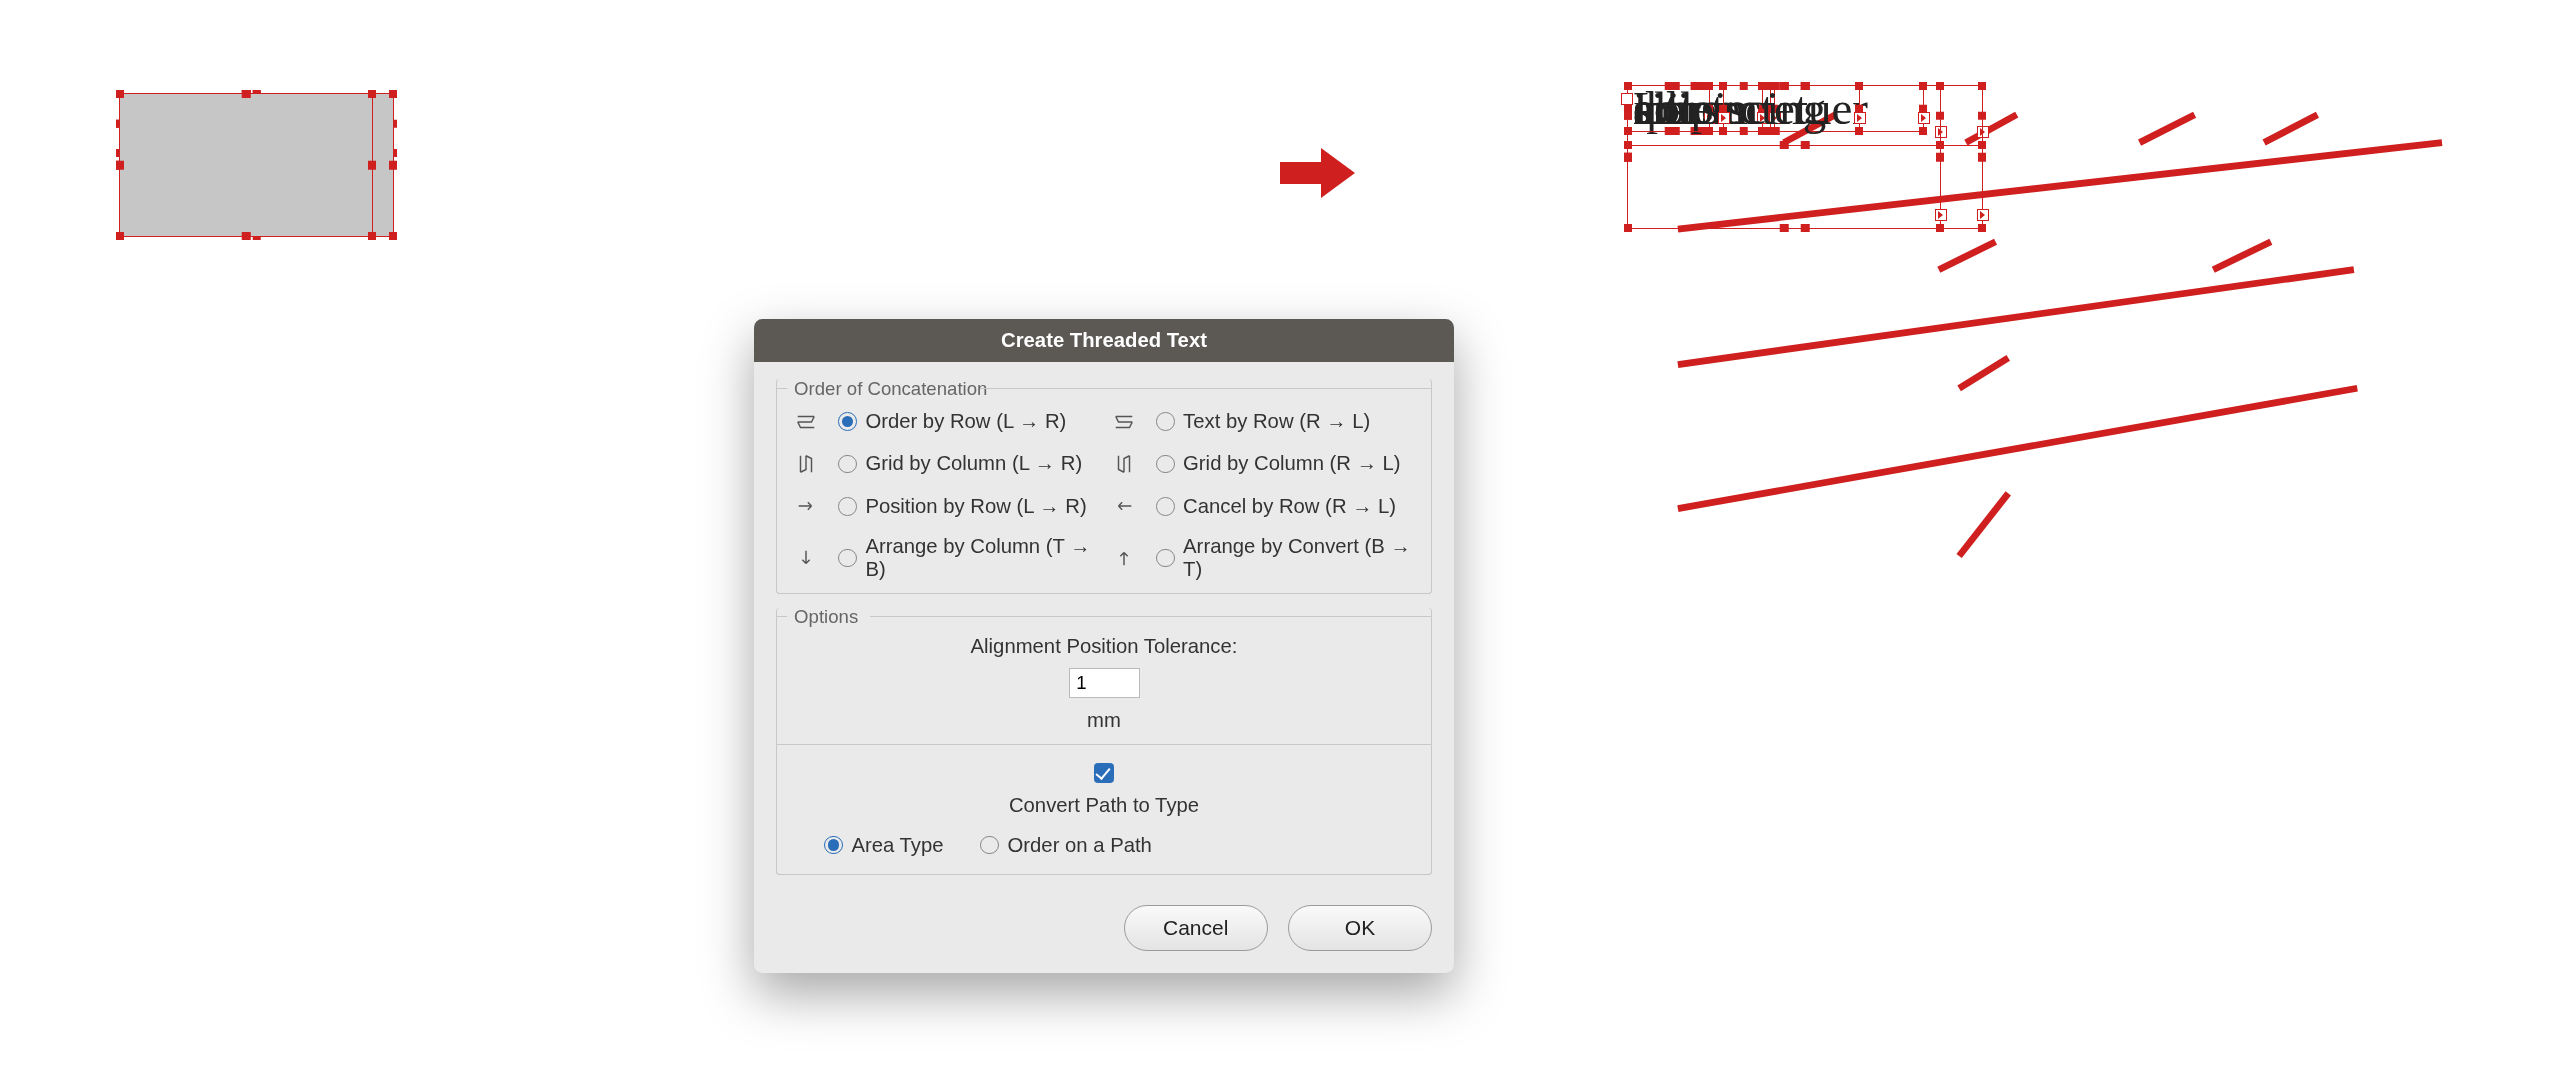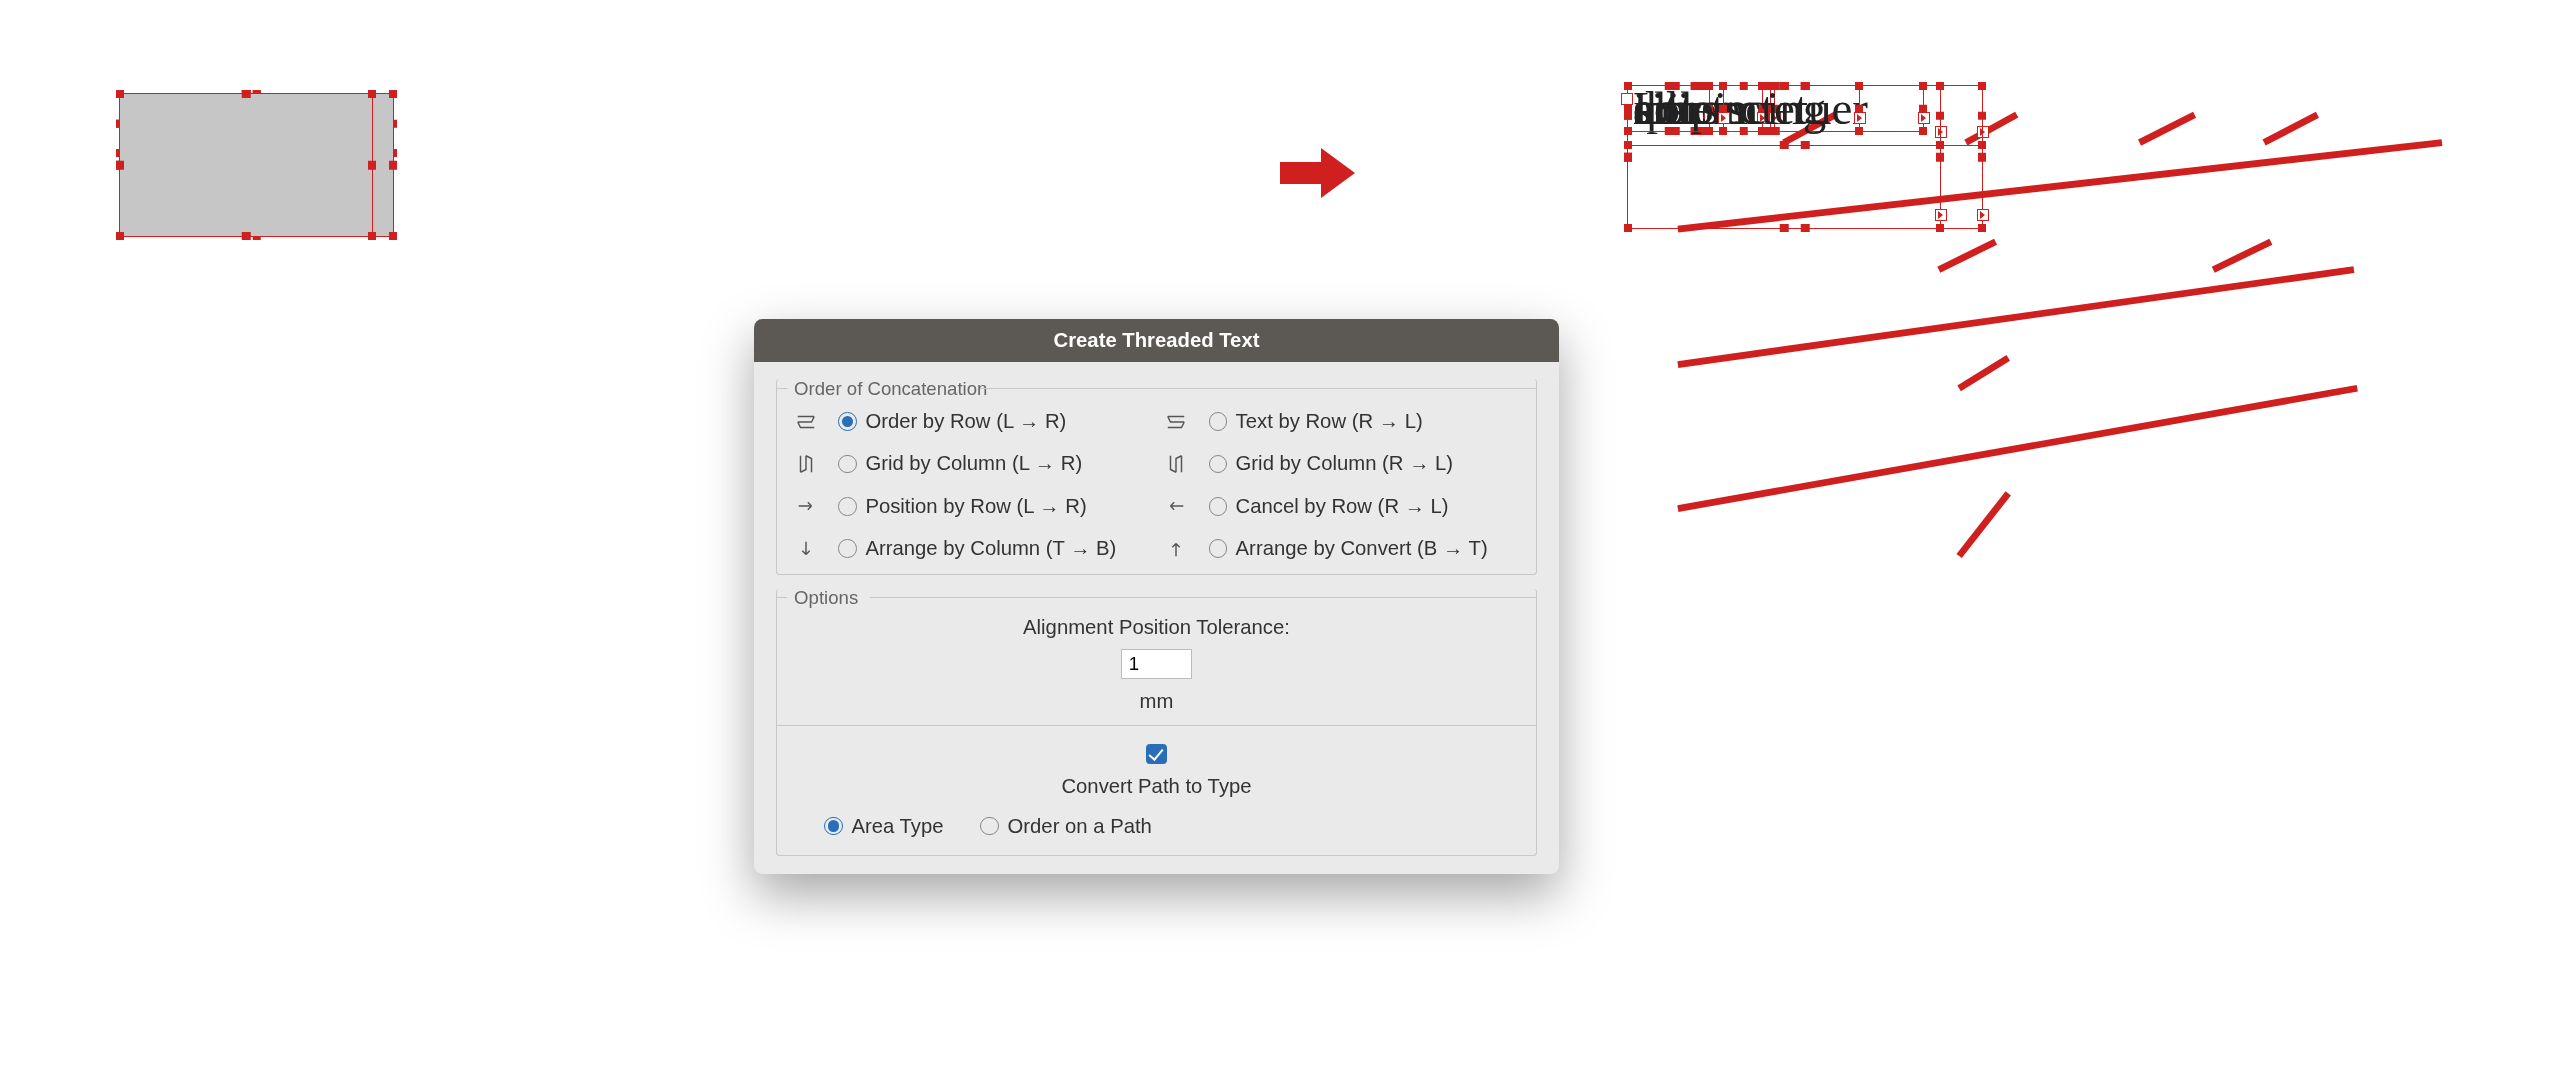--- a/index.html
+++ b/index.html
@@ -122,21 +122,21 @@
     width:0;height:0;
     border-top:4.2px solid transparent;
     border-bottom:4.2px solid transparent;
     border-left:5.1px solid #cf1f1f;
   }
 
   
   .dialog {
     position:absolute;
     left:754px; top:319px;
-    width:805px;
+    width:700px;
     background:#eaeaea;
     border-radius:8.5px;
     box-shadow:0 20.3px 51px rgba(0,0,0,0.35);
     overflow:hidden;
     font-size:20.3px;
     color:#333;
   }
   .titlebar{
     background:#5c5854;
     color:#fff;
@@ -561,14 +561,18 @@
           <input type="radio" class="radio" name="ptype" checked="" style="">
           <span>Area Type</span>
         </label>
         <label class="radio-cell">
           <input type="radio" class="radio" name="ptype" style="">
           <span>Order on a Path</span>
         </label>
       </div>
     </div>
   </div>
+  <div class="footer">
+    <button class="btn">Cancel</button>
+    <button class="btn">OK</button>
+  </div>
 </div>
 
 
 </body></html>

